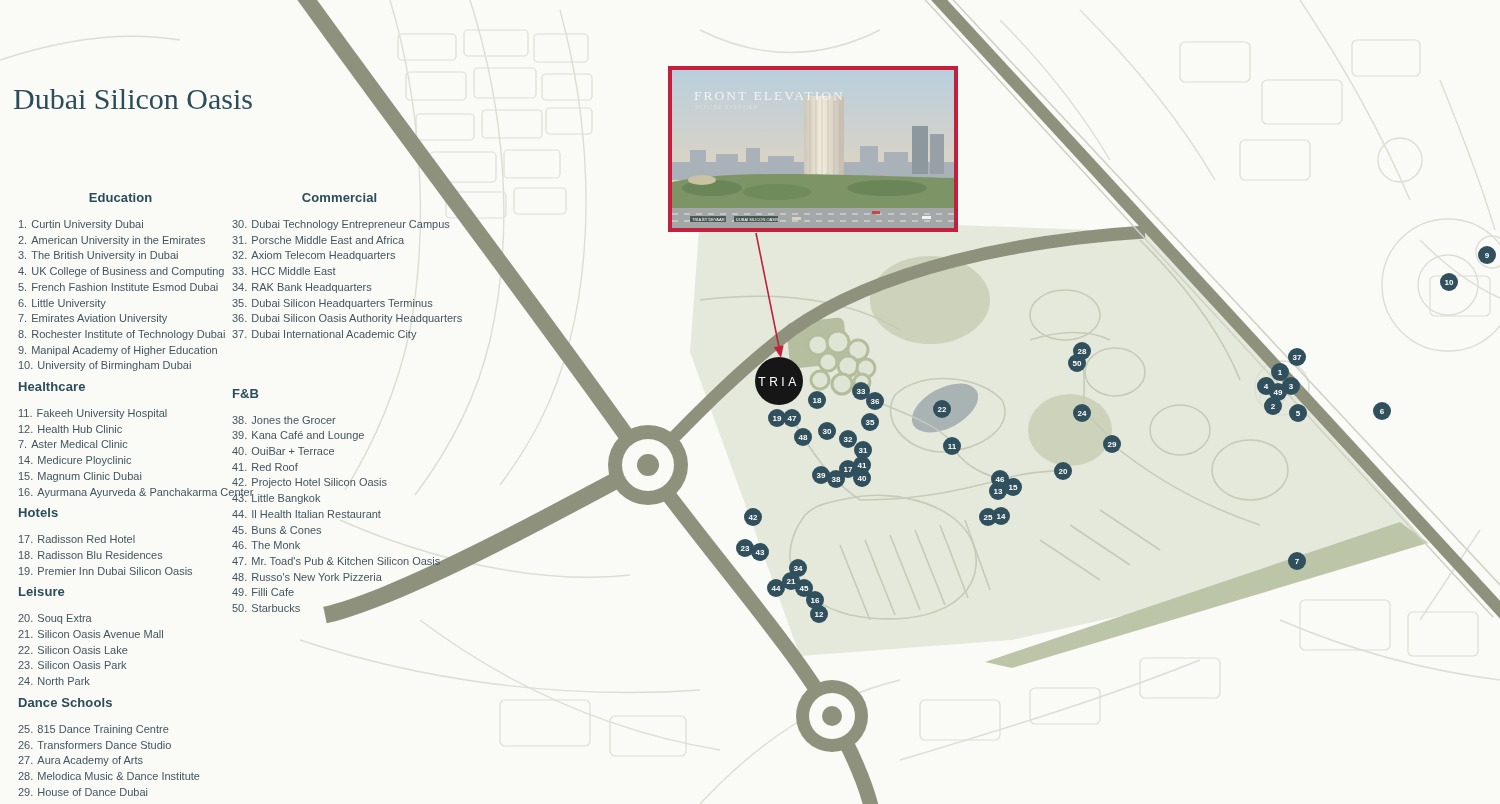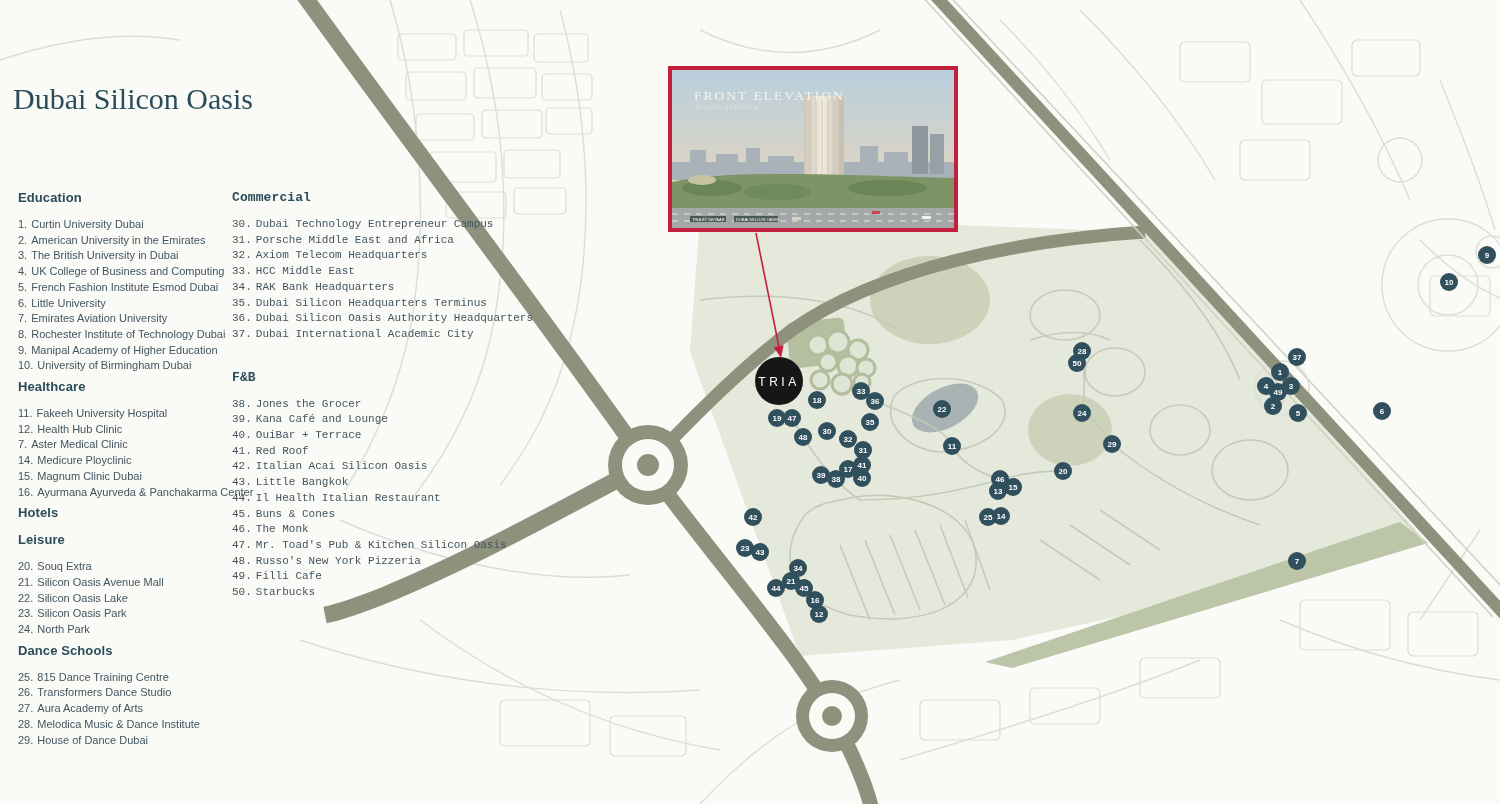--- a/index.html
+++ b/index.html
@@ -11,27 +11,27 @@
   #map-canvas{position:absolute;left:0;top:0;z-index:1;}
   
   #legend{position:absolute;left:0;top:0;width:460px;height:804px;z-index:5;}
   #page-title{
     position:absolute;left:13px;top:82px;
     font-family:"Liberation Serif", serif;
     font-size:30px;line-height:34px;color:var(--heading-text,#2b4c59);
   }
   .legend-col{position:absolute;top:190px;}
   #col1{left:18px;width:205px;}
-  #col2{left:232px;width:215px;font-family:Liberation Mono, monospace;}
+  #col2{left:232px;width:215px;}
   .section-heading{
     font-size:13px;font-weight:700;color:var(--heading-text,#2b4c59);
     margin:5px 0 12px 0;letter-spacing:.1px;
   }
-  .section-heading:first-child{margin-top:0;}
-  #col2 .section-heading:not(:first-child){margin-top:27px;}
+  .section-heading:first-child{margin-top:0;text-align:center;}
+  #col2 .section-heading:not(:first-child){margin-top:43px;}
   .legend-item{
     font-size:11px;line-height:15.7px;color:#42555f;
     white-space:nowrap;
   }
   .legend-item .num{margin-right:4px;}
   
   #inset{
     position:absolute;left:668px;top:66px;width:290px;height:166px;
     border:4px solid var(--accent-red,#c2203c);
     box-sizing:border-box;z-index:6;background:#c4b5fd;
@@ -386,20 +386,25 @@
       <div class="section-heading">Healthcare</div>
       <div class="section-list">
         <div class="legend-item"><span class="num">11.</span><span>Fakeeh University Hospital</span></div>
         <div class="legend-item"><span class="num">12.</span><span>Health Hub Clinic</span></div>
         <div class="legend-item"><span class="num">7.</span><span>Aster Medical Clinic</span></div>
         <div class="legend-item"><span class="num">14.</span><span>Medicure Ployclinic</span></div>
         <div class="legend-item"><span class="num">15.</span><span>Magnum Clinic Dubai</span></div>
         <div class="legend-item"><span class="num">16.</span><span>Ayurmana Ayurveda &amp; Panchakarma Center</span></div>
       </div>
       <div class="section-heading">Hotels</div>
+      <div class="section-list">
+        <div class="legend-item"><span class="num">17.</span><span>Radisson Red Hotel</span></div>
+        <div class="legend-item"><span class="num">18.</span><span>Radisson Blu Residences</span></div>
+        <div class="legend-item"><span class="num">19.</span><span>Premier Inn Dubai Silicon Oasis</span></div>
+      </div>
       <div class="section-heading">Leisure</div>
       <div class="section-list">
         <div class="legend-item"><span class="num">20.</span><span>Souq Extra</span></div>
         <div class="legend-item"><span class="num">21.</span><span>Silicon Oasis Avenue Mall</span></div>
         <div class="legend-item"><span class="num">22.</span><span>Silicon Oasis Lake</span></div>
         <div class="legend-item"><span class="num">23.</span><span>Silicon Oasis Park</span></div>
         <div class="legend-item"><span class="num">24.</span><span>North Park</span></div>
       </div>
       <div class="section-heading">Dance Schools</div>
       <div class="section-list">
@@ -421,21 +426,21 @@
         <div class="legend-item"><span class="num">35.</span><span>Dubai Silicon Headquarters Terminus</span></div>
         <div class="legend-item"><span class="num">36.</span><span>Dubai Silicon Oasis Authority Headquarters</span></div>
         <div class="legend-item"><span class="num">37.</span><span>Dubai International Academic City</span></div>
       </div>
       <div class="section-heading">F&amp;B</div>
       <div class="section-list">
         <div class="legend-item"><span class="num">38.</span><span>Jones the Grocer</span></div>
         <div class="legend-item"><span class="num">39.</span><span>Kana Café and Lounge</span></div>
         <div class="legend-item"><span class="num">40.</span><span>OuiBar + Terrace</span></div>
         <div class="legend-item"><span class="num">41.</span><span>Red Roof</span></div>
-        <div class="legend-item"><span class="num">42.</span><span>Italian Acai Silicon Oasis</span></div>
+        <div class="legend-item"><span class="num">42.</span><span>Projecto Hotel Silicon Oasis</span></div>
         <div class="legend-item"><span class="num">43.</span><span>Little Bangkok</span></div>
         <div class="legend-item"><span class="num">44.</span><span>Il Health Italian Restaurant</span></div>
         <div class="legend-item"><span class="num">45.</span><span>Buns &amp; Cones</span></div>
         <div class="legend-item"><span class="num">46.</span><span>The Monk</span></div>
         <div class="legend-item"><span class="num">47.</span><span>Mr. Toad's Pub &amp; Kitchen Silicon Oasis</span></div>
         <div class="legend-item"><span class="num">48.</span><span>Russo's New York Pizzeria</span></div>
         <div class="legend-item"><span class="num">49.</span><span>Filli Cafe</span></div>
         <div class="legend-item"><span class="num">50.</span><span>Starbucks</span></div>
       </div>
     </div>

